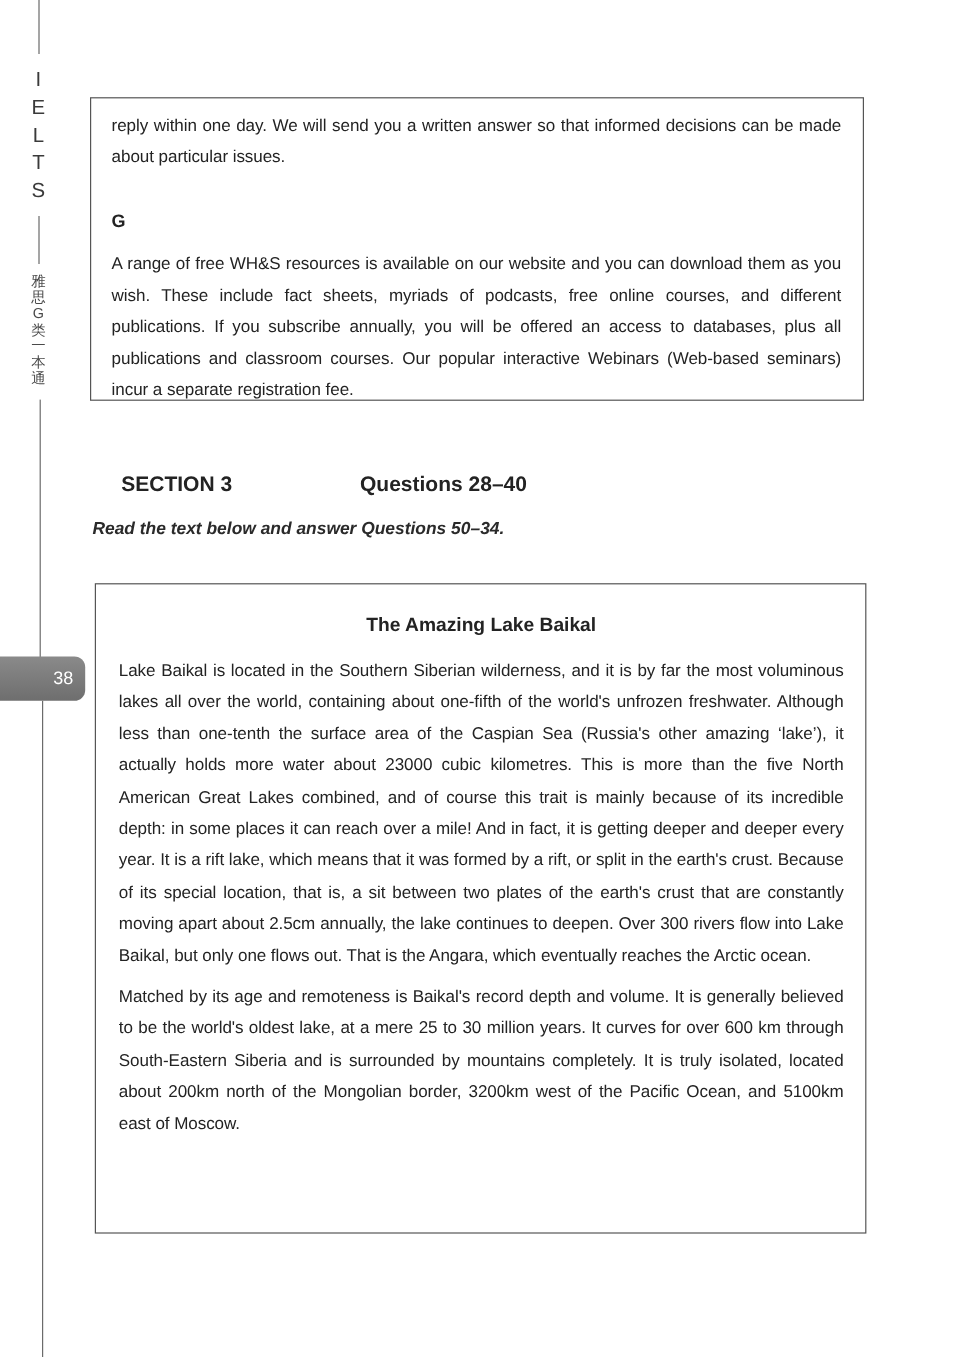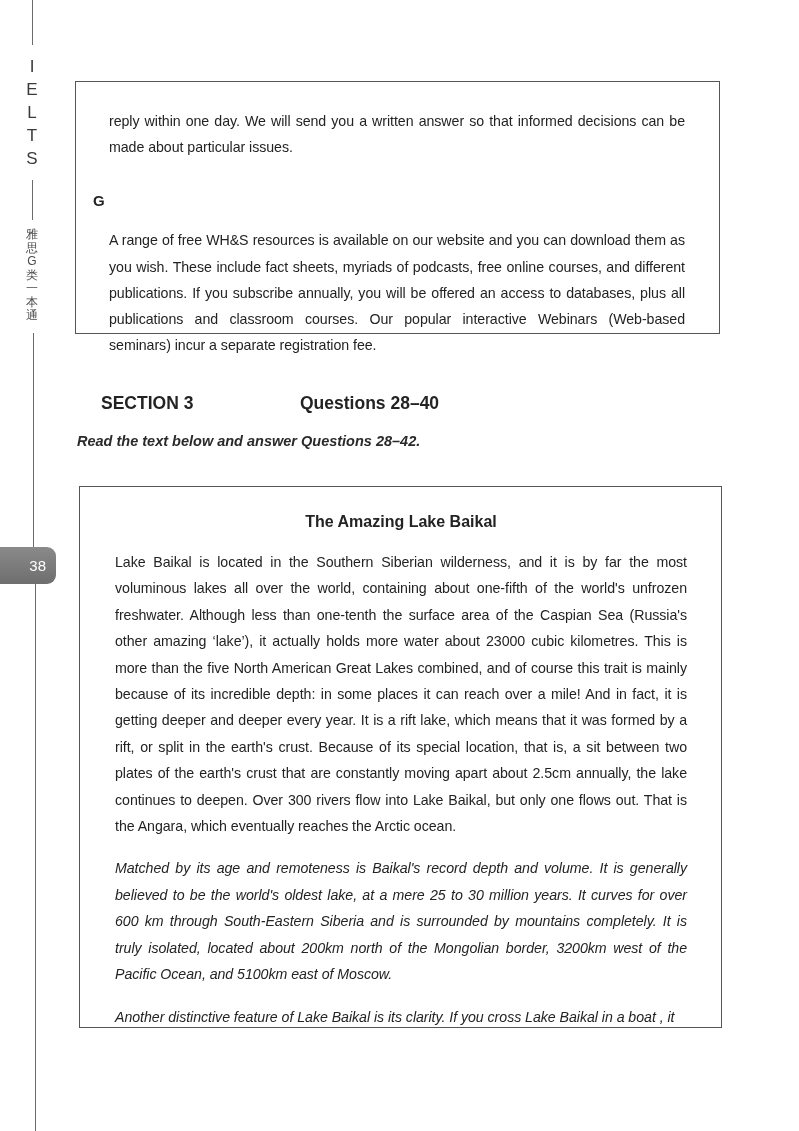--- a/index.html
+++ b/index.html
@@ -14,50 +14,50 @@
     display: flex; flex-direction: column; align-items: center;
     font-size: 17px; color: #3a3a3a; line-height: 23px;
   }
   .side-cn {
     position: absolute; left: 25px; top: 228px; width: 14px;
     font-size: 12px; line-height: 13.5px; color: #4a4a4a;
     display: flex; flex-direction: column; align-items: center;
   }
   .side-cn span { display: block; }
   .page-tab {
-    position: absolute; left: 0; top: 547px; width: 56px; height: 37px;
+    position: absolute; left: 0; top: 547px; width: 71px; height: 37px;
     background: linear-gradient(180deg, #8a8a8a 0%, #6e6e6e 100%);
     border-radius: 0 9px 9px 0;
     color: #ffffff; font-size: 15px; line-height: 37px; text-align: right;
     padding-right: 10px; box-sizing: border-box;
   }
   
   .box {
     position: absolute; border: 1.5px solid #555; box-sizing: border-box;
     background: #fff;
   }
   .box1 { left: 75px; top: 81px; width: 645px; height: 253px; padding: 10px 18px 0 17px; }
   .box2 { left: 79px; top: 486px; width: 643px; height: 542px; padding: 24px 18px 0 19px; }
   .para {
-    font-size: 14.2px; line-height: 26.4px; text-align: justify; margin: 16px;
+    font-size: 14.2px; line-height: 26.4px; text-align: justify; margin: 0;
     letter-spacing: -0.05px;
   }
   .box1 .para { line-height: 26.2px; }
   .heading-g { font-weight: bold; font-size: 15px; margin: 31px 0 12px 0; line-height: 20px; }
   .section-row { position: absolute; left: 77px; top: 393px; font-size: 17.5px; font-weight: bold; }
   .section-label { position: absolute; left: 0; top: 0; white-space: nowrap; margin-left: 24px; }
   .section-questions { position: absolute; left: 223px; top: 0; white-space: nowrap; }
   .instruction {
     position: absolute; left: 77px; top: 433px; font-size: 14.5px; font-style: italic;
     font-weight: bold; color: #2a2a2a; white-space: nowrap;
   }
   .article-title {
     text-align: center; font-weight: bold; font-size: 16px; margin: 0 0 13px 0; line-height: 22px;
   }
-  .box2 .para + .para { margin-top: 8px; font-style: italic; }
+  .box2 .para + .para { margin-top: 8px; }
 </style>
 </head>
 <body>
 
 <div class="vline" style="left:32px; top:0; height:45px;"></div>
 <div class="vline" style="left:32px; top:180px; height:40px;"></div>
 <div class="vline" style="left:33px; top:333px; height:215px;"></div>
 <div class="vline" style="left:35px; top:584px; height:547px;"></div>
 
 <div class="side-letters">
@@ -83,20 +83,19 @@
 <div class="box box1">
   <p class="para">reply within one day. We will send you a written answer so that informed decisions can be made about particular issues.</p>
   <div class="heading-g">G</div>
   <p class="para">A range of free WH&amp;S resources is available on our website and you can download them as you wish. These include fact sheets, myriads of podcasts, free online courses, and different publications. If you subscribe annually, you will be offered an access to databases, plus all publications and classroom courses. Our popular interactive Webinars (Web-based seminars) incur a separate registration fee.</p>
 </div>
 
 <div class="section-row">
   <span class="section-label">SECTION 3</span>
   <span class="section-questions">Questions 28–40</span>
 </div>
-<div class="instruction">Read the text below and answer Questions 28–42.</div>
+<div class="instruction">Read the text below and answer Questions 50–34.</div>
 
 <div class="box box2">
   <div class="article-title">The Amazing Lake Baikal</div>
   <p class="para">Lake Baikal is located in the Southern Siberian wilderness, and it is by far the most voluminous lakes all over the world, containing about one-fifth of the world's unfrozen freshwater. Although less than one-tenth the surface area of the Caspian Sea (Russia's other amazing ‘lake’), it actually holds more water about 23000 cubic kilometres. This is more than the five North American Great Lakes combined, and of course this trait is mainly because of its incredible depth: in some places it can reach over a mile! And in fact, it is getting deeper and deeper every year. It is a rift lake, which means that it was formed by a rift, or split in the earth's crust. Because of its special location, that is, a sit between two plates of the earth's crust that are constantly moving apart about 2.5cm annually, the lake continues to deepen. Over 300 rivers flow into Lake Baikal, but only one flows out. That is the Angara, which eventually reaches the Arctic ocean.</p>
   <p class="para">Matched by its age and remoteness is Baikal's record depth and volume. It is generally believed to be the world's oldest lake, at a mere 25 to 30 million years. It curves for over 600 km through South-Eastern Siberia and is surrounded by mountains completely. It is truly isolated, located about 200km north of the Mongolian border, 3200km west of the Pacific Ocean, and 5100km east of Moscow.</p>
-  <p class="para">Another distinctive feature of Lake Baikal is its clarity. If you cross Lake Baikal in a boat , it</p>
 </div>
 
 </body></html>

